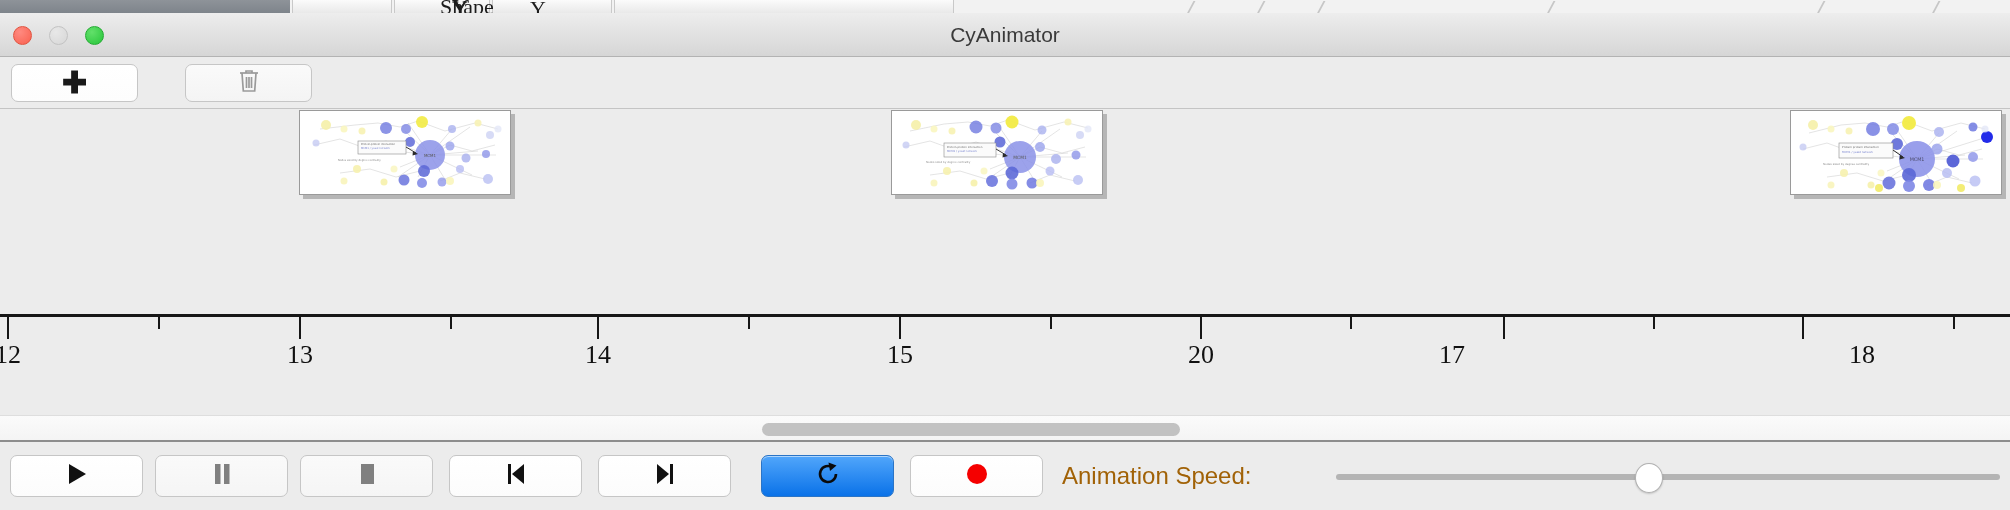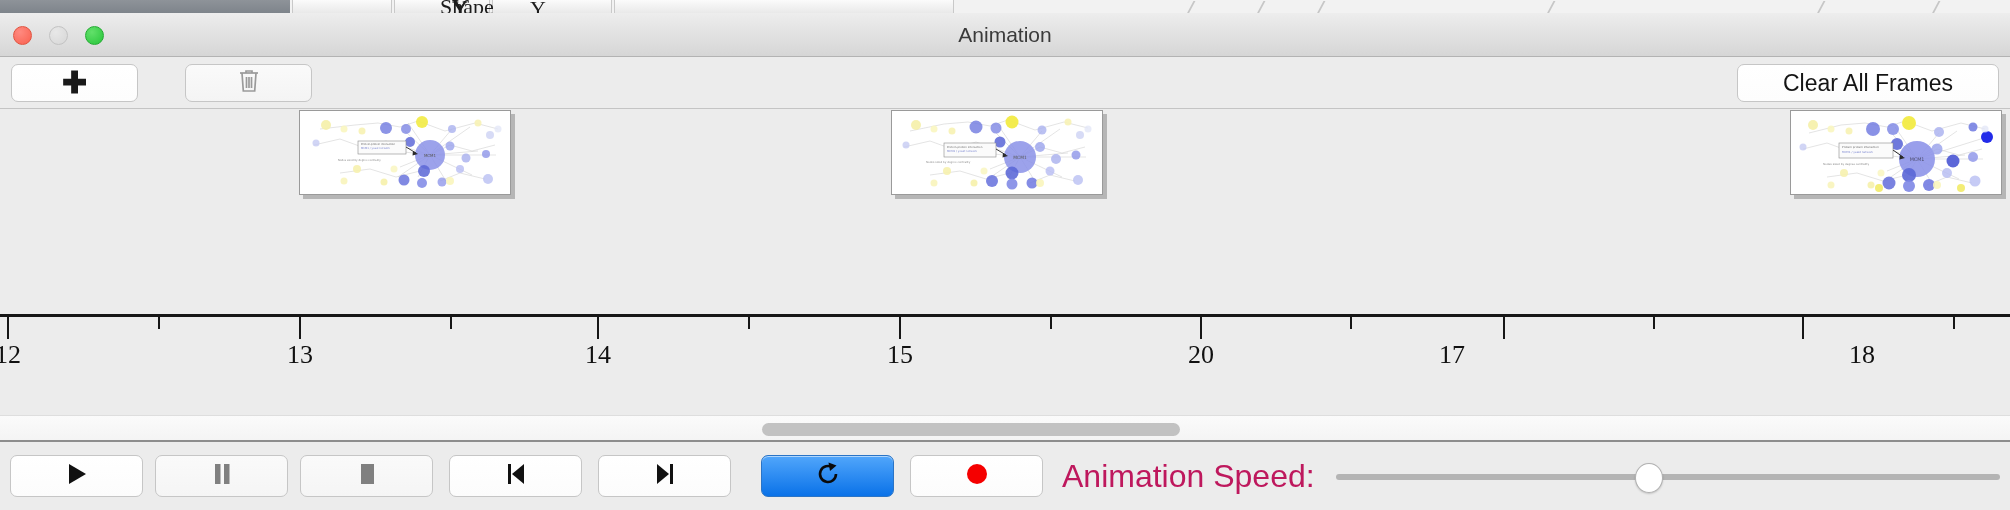--- a/index.html
+++ b/index.html
@@ -138,21 +138,21 @@
   #tr-play    { left: 10px; }
   #tr-pause   { left: 155px; }
   #tr-stop    { left: 300px; }
   #tr-first   { left: 449px; }
   #tr-last    { left: 598px; }
   #tr-loop    { left: 761px; }
   #tr-record  { left: 910px; }
 
   .speed-label {
     position: absolute; left: 1062px; top: 11px; height: 42px; line-height: 42px;
-    font-size: 32px; color: #be185d; white-space: nowrap;
+    font-size: 24px; color: #a16207; white-space: nowrap;
   }
   .slider { position: absolute; left: 1336px; top: 11px; width: 664px; height: 42px; }
   .slider-track {
     position: absolute; left: 0; top: 19px; width: 664px; height: 6px;
     background: #b4b4b4; border-radius: 3px;
   }
   .slider-thumb {
     position: absolute; left: 299px; top: 8px; width: 28px; height: 30px;
     background: #ffffff; border: 1px solid #b0b0b0; border-radius: 50%;
     box-shadow: 0 1px 2px rgba(0,0,0,.18);
@@ -184,39 +184,36 @@
     <div class="bg-slash" style="left:1820px;"></div>
     <div class="bg-slash" style="left:1935px;"></div>
   </div>
 
   <div class="titlebar">
     <div class="lights">
       <div class="light red"></div>
       <div class="light gray"></div>
       <div class="light green"></div>
     </div>
-    <div class="title-text">Animation</div>
+    <div class="title-text">CyAnimator</div>
   </div>
 
   <div class="toolbar">
     <div class="tb-btn enabled" id="btn-add">
       <span class="plus-glyph">✚</span>
     </div>
     <div class="tb-btn disabled" id="btn-delete">
       <span>
         <svg width="24" height="26" viewBox="0 0 24 26" fill="none" stroke="#9a9a9a" stroke-width="1.7">
           <path d="M3 5h18"></path>
             <path d="M9 5V3h6v2"></path>
           <path d="M5 5l1.3 18h11.4L19 5"></path>
           <path d="M9.5 9v11M12 9v11M14.5 9v11"></path>
         </svg>
       </span>
-    </div>
-    <div class="tb-btn enabled" id="btn-clear">
-      <span>Clear All Frames</span>
     </div>
   </div>
 
   <div class="timeline">
 
     <div class="frames-area">
 
       <div class="frame" style="left:299px;">
         <div class="frame-inner">
           <div class="net">

